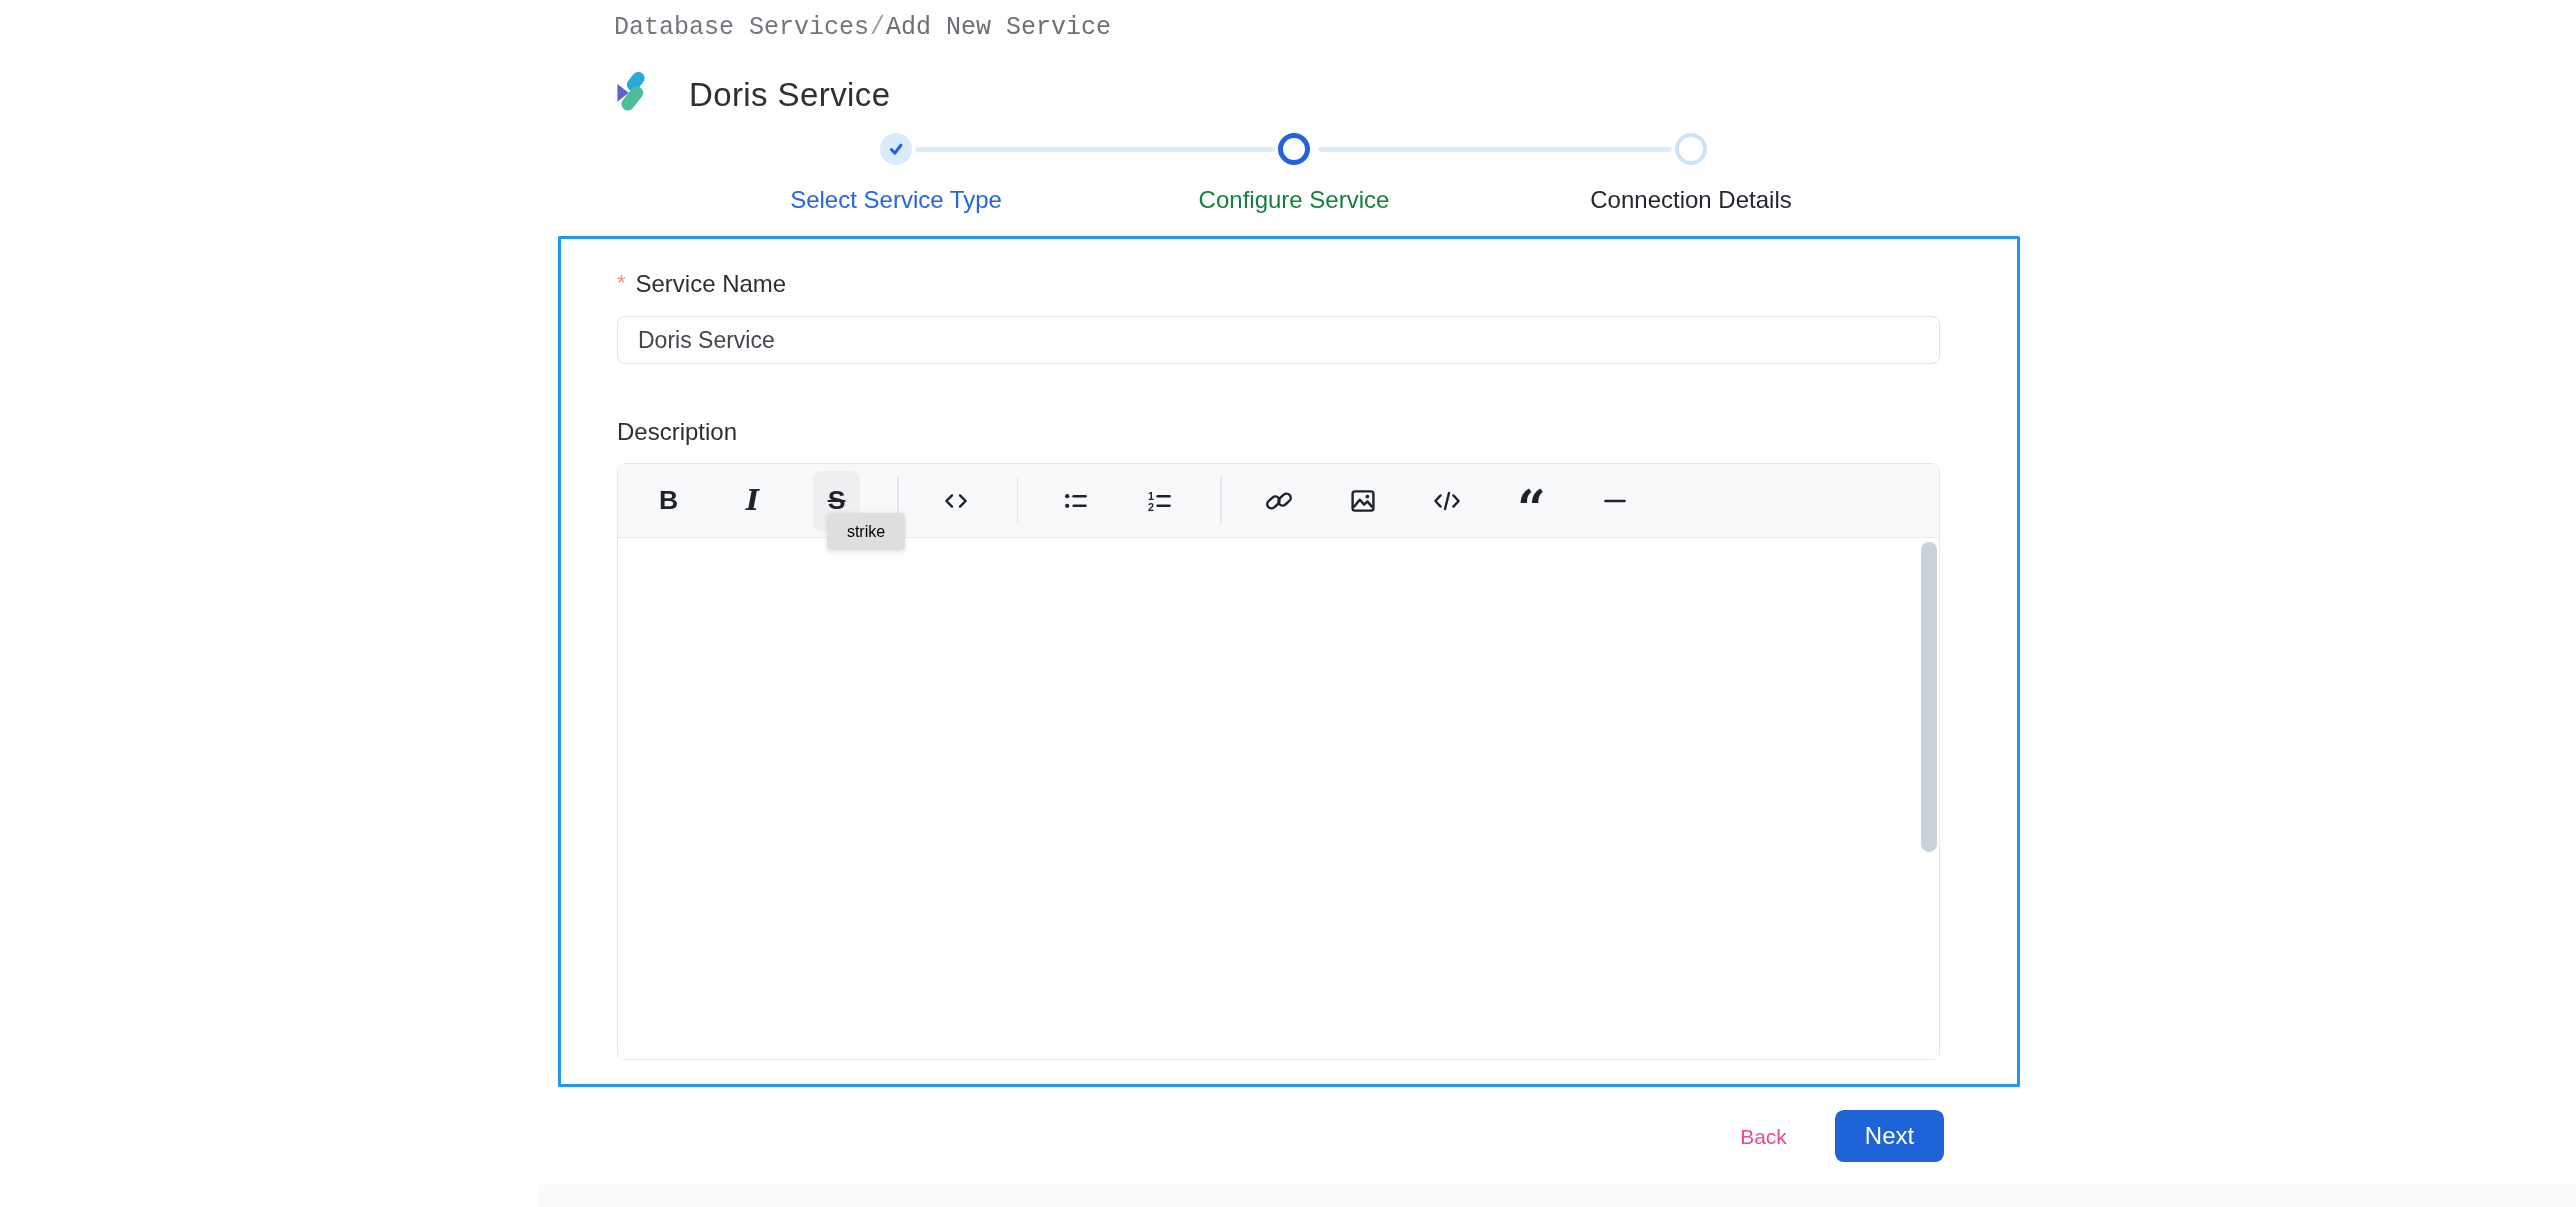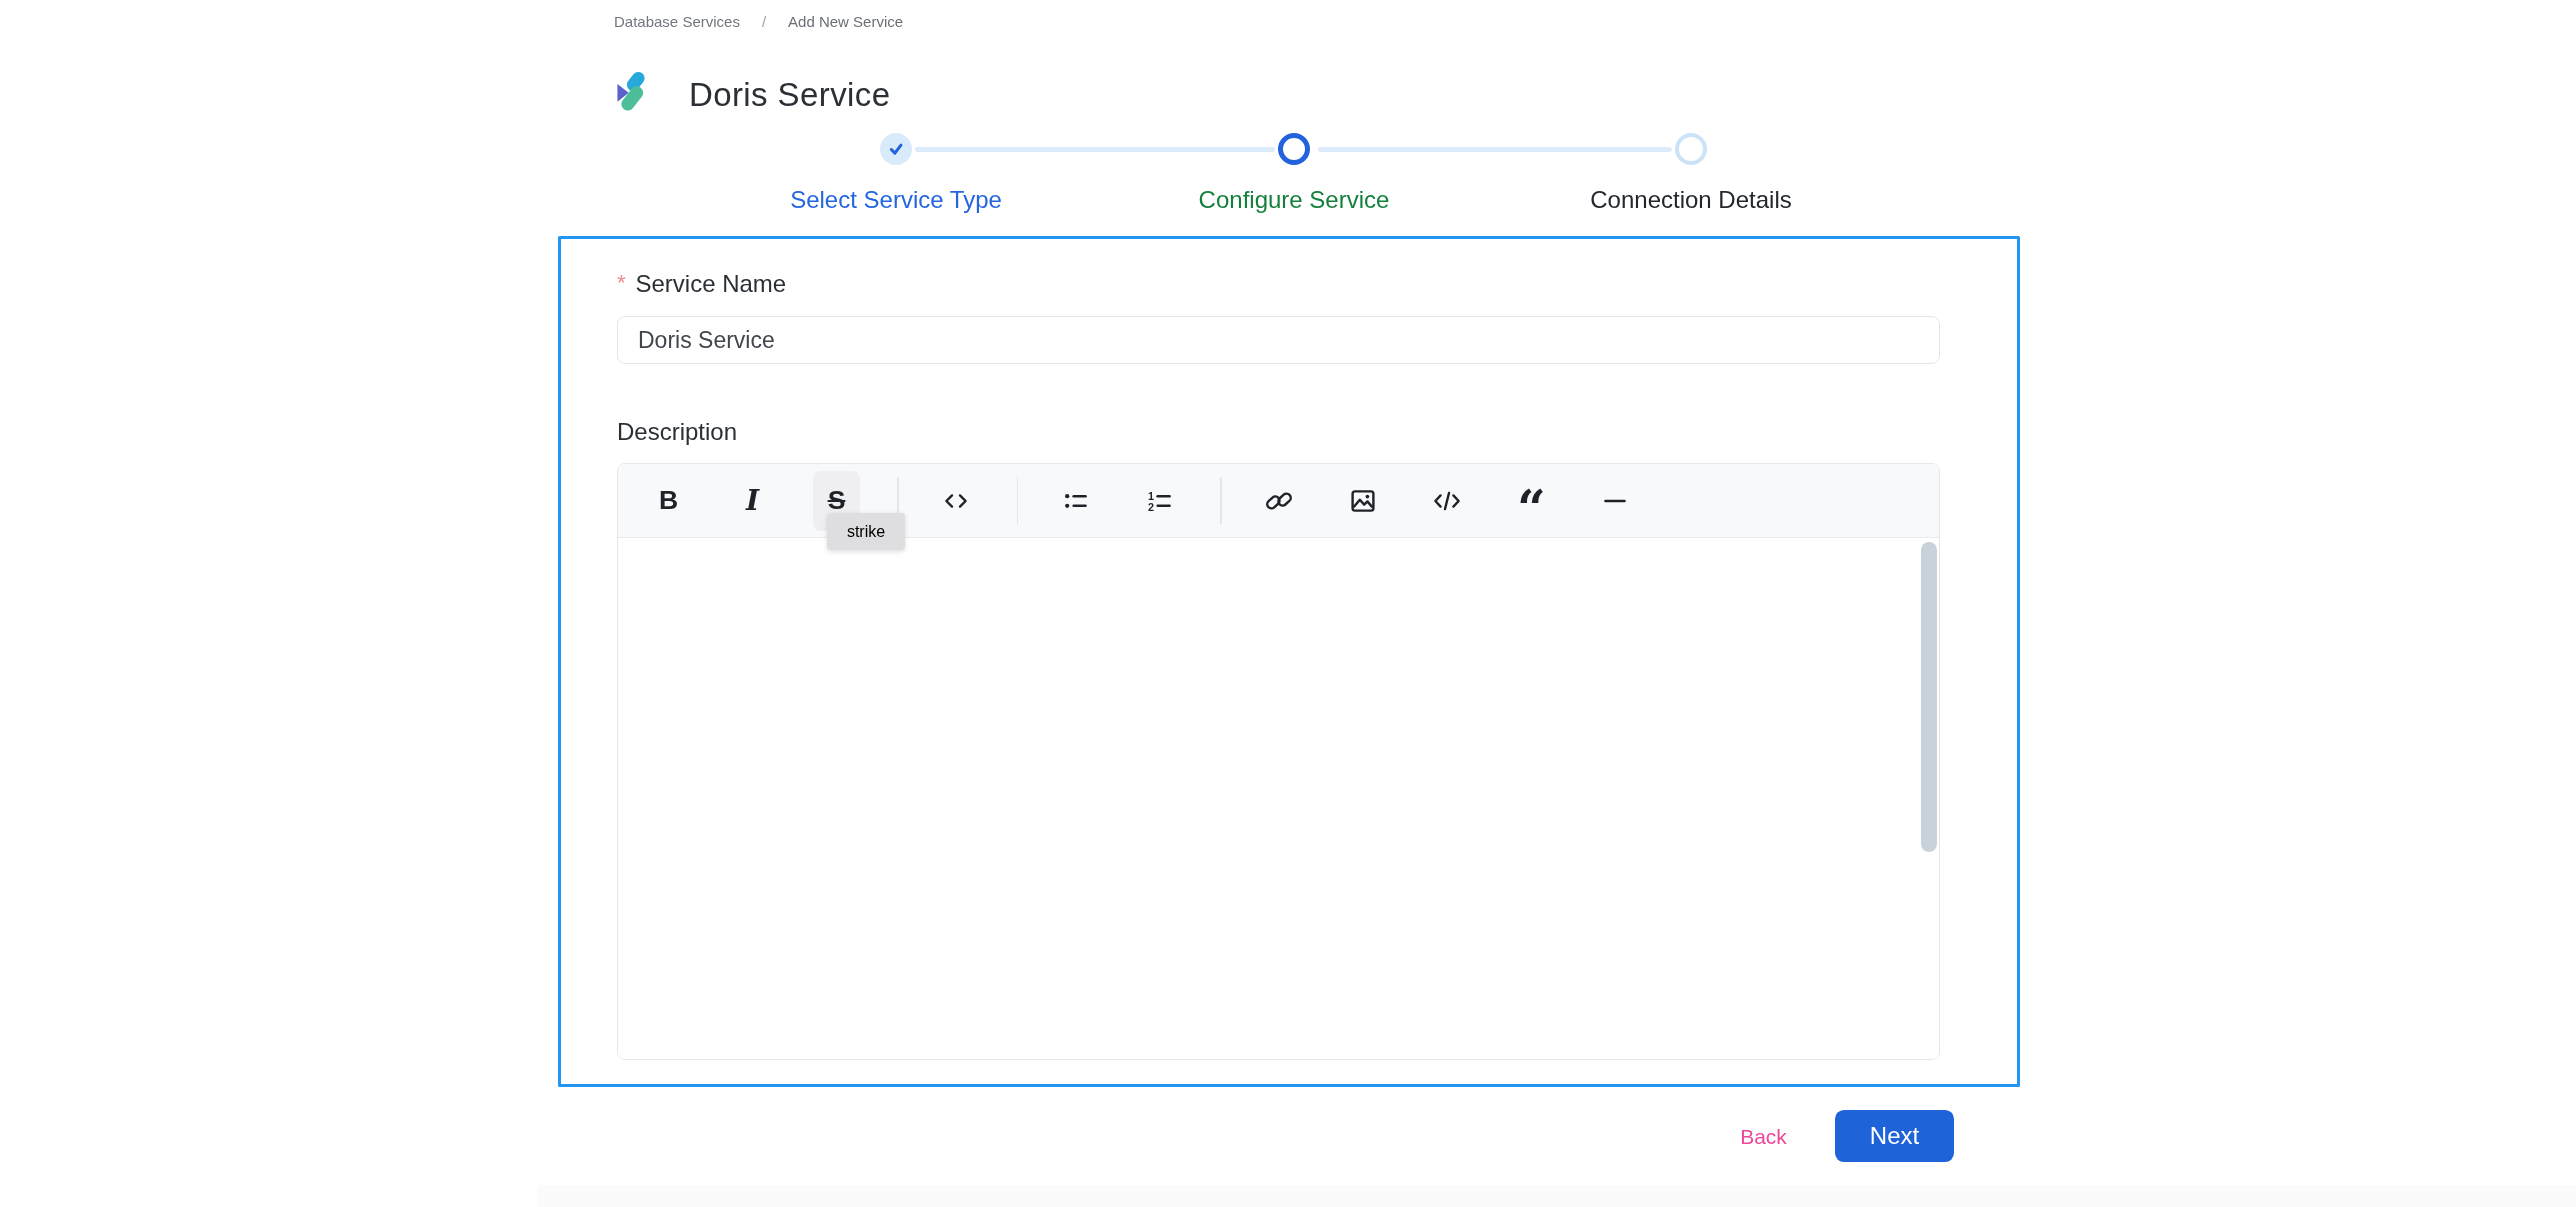--- a/index.html
+++ b/index.html
@@ -1,22 +1,22 @@
 <!DOCTYPE html>
 <html style="font-size:13px"><head>
 <meta charset="utf-8">
 <style>
   html,body{margin:0;padding:0;background:#ffffff;}
   .page{position:relative;width:2576px;height:1208px;background:#ffffff;overflow:hidden;
         font-family:"Liberation Sans",sans-serif;color:#2b2f36;box-sizing:border-box;}
   .page *, .page *::before, .page *::after{box-sizing:border-box;}
 
   
-  .breadcrumb{position:absolute;left:614px;top:13px;display:flex;align-items:center;gap:22px;
-              font-size:15px;color:#72777f;}
+  .breadcrumb{position:absolute;left:614px;top:13px;display:flex;align-items:center;gap:1px;
+              font-size:25px;color:#72777f;font-family:Liberation Mono, monospace;}
   .crumb.link{color:#72777f;cursor:pointer;}
   .crumb-sep{color:#9ba0a8;}
   .crumb.current{color:#6b7077;}
 
   
   .logo{position:absolute;left:615px;top:71px;width:37px;height:42px;}
   .page-title{position:absolute;left:689px;top:76px;margin:0;font-size:33px;font-weight:500;
               color:#2b2f36;letter-spacing:0.4px;}
 
   
@@ -69,21 +69,21 @@
            z-index:4;box-shadow:0 1.6px 4.8px rgba(0,0,0,0.12);}
 
   .editor-content{position:absolute;left:0;top:74px;right:0;bottom:0;background:#ffffff;
                   border-radius:0 0 6.4px 6.4px;}
   .scroll-thumb{position:absolute;right:1.6px;top:4px;width:16px;height:310px;background:#C8D2DB;
                 border-radius:8px;cursor:pointer;}
 
   
   .back-btn{position:absolute;left:1723px;top:1117px;width:81px;height:39px;border:none;background:transparent;
             color:#ec4899;font-size:21px;font-weight:500;cursor:pointer;font-family:"Liberation Sans",sans-serif;}
-  .next-btn{position:absolute;left:1835px;top:1110px;width:119px;height:52px;border:none;background:#1E63D7;
+  .next-btn{position:absolute;left:1835px;top:1110px;width:109px;height:52px;border:none;background:#1E63D7;
             color:#ffffff;font-size:24px;border-radius:8.9px;cursor:pointer;font-family:"Liberation Sans",sans-serif;}
 
   .footer-strip{position:absolute;left:538px;top:1185px;width:2038px;height:22.5px;background:#FBFBFC;}
 </style>
 </head>
 <body>
 
 <div class="page">
 
   <nav class="breadcrumb">

